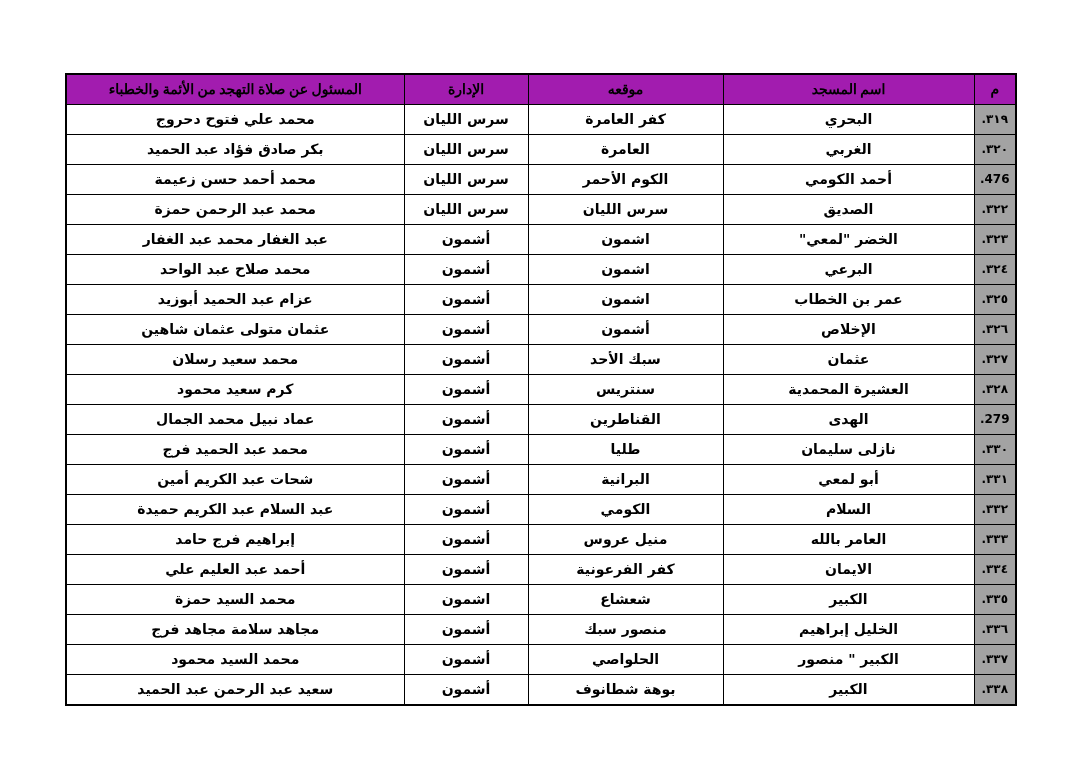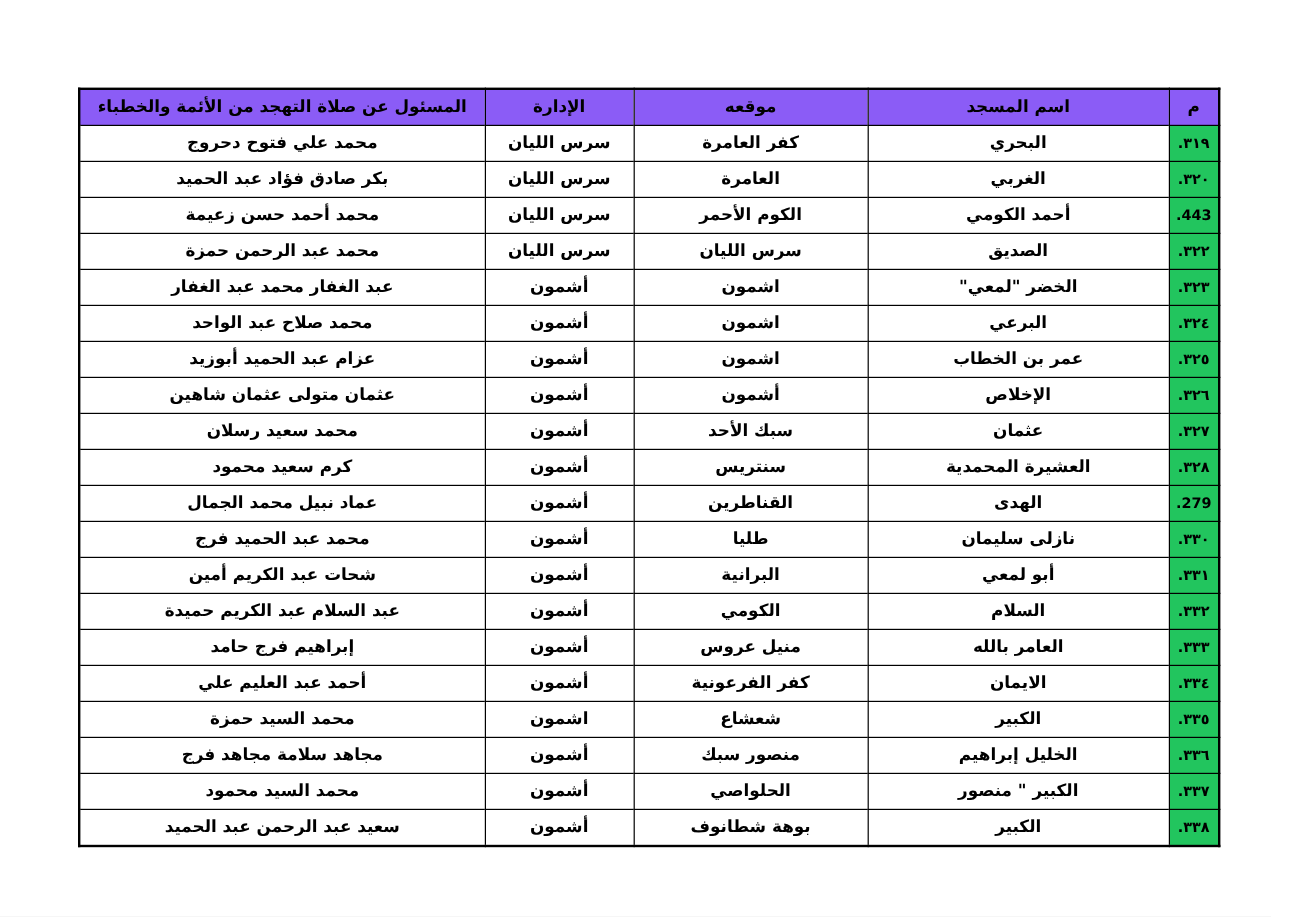--- a/index.html
+++ b/index.html
@@ -26,25 +26,26 @@
     text-align:center;
     vertical-align:middle;
     font-weight:bold;
     color:#000;
     font-size:14px;
     line-height:1.1;
     white-space:nowrap;
     overflow:hidden;
   }
   .mosque-table thead th {
-    background:#8b5cf6;
+    background:#a21caf;
     font-size:14px;
+    font-family:Liberation Serif, serif;
   }
   .mosque-table td.num-cell {
-    background:#22c55e;
+    background:#a3a3a3;
     font-size:12px;
   }
   col.c-num   { width:42px; }
   col.c-name  { width:251px; }
   col.c-loc   { width:195px; }
   col.c-admin { width:124px; }
   col.c-resp  { width:338px; }
 </style>
 </head>
 <body>
@@ -76,21 +77,21 @@
           <td>محمد علي فتوح دحروج</td>
         </tr>
         <tr>
           <td class="num-cell">٣٢٠.</td>
           <td>الغربي</td>
           <td>العامرة</td>
           <td>سرس الليان</td>
           <td>بكر صادق فؤاد عبد الحميد</td>
         </tr>
         <tr>
-          <td class="num-cell">443.</td>
+          <td class="num-cell">476.</td>
           <td>أحمد الكومي</td>
           <td>الكوم الأحمر</td>
           <td>سرس الليان</td>
           <td>محمد أحمد حسن زعيمة</td>
         </tr>
         <tr>
           <td class="num-cell">٣٢٢.</td>
           <td>الصديق</td>
           <td>سرس الليان</td>
           <td>سرس الليان</td>

